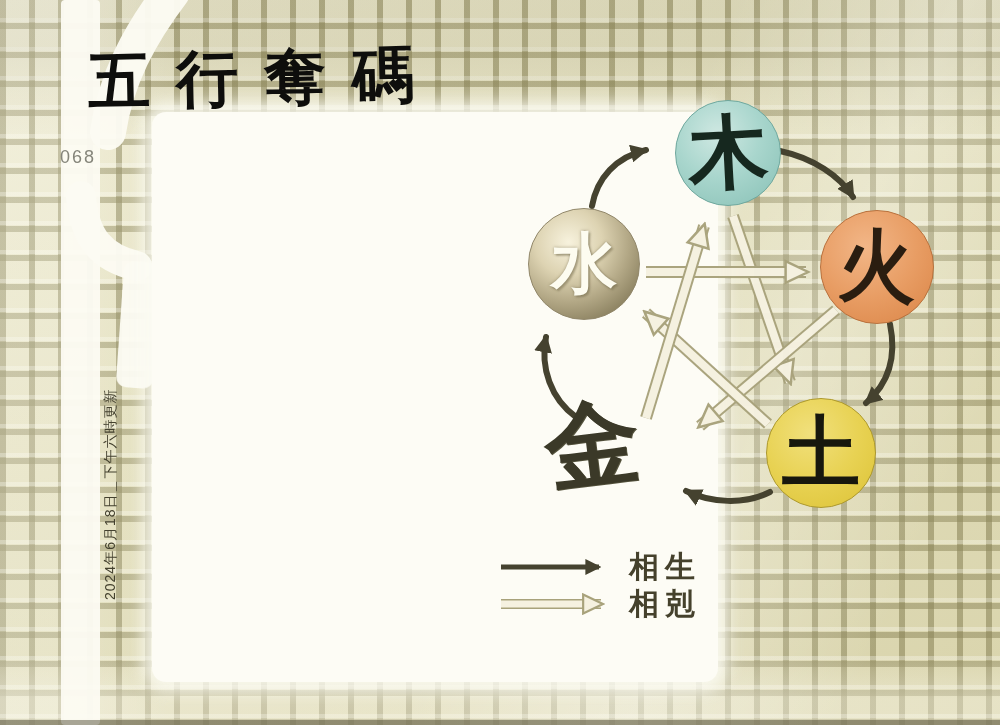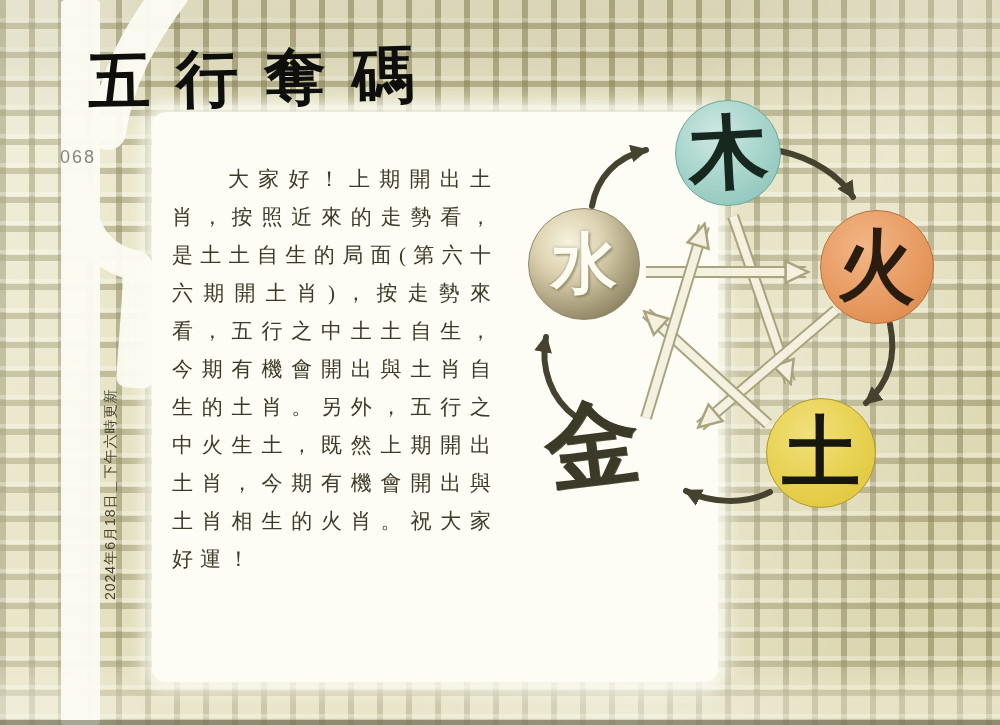--- a/index.html
+++ b/index.html
@@ -87,21 +87,20 @@
     </g>
   </svg>
 
   <div class="page-num">068</div>
 
   <h1 class="title">五行奪碼</h1>
 
   <div class="date-vertical">2024年6月18日＿下午六時更新</div>
 
   <div class="card"></div>
-  <div class="article">大家好！上期開出土肖，按照近來的走勢看，是土土自生的局面(第六十六期開土肖)，按走勢來看，五行之中土土自生，今期有機會開出與土肖自生的土肖。另外，五行之中火生土，既然上期開出土肖，今期有機會開出與土肖相生的火肖。祝大家好運！</div>
 
   <svg class="arrows" width="1000" height="725" viewBox="0 0 1000 725">
     <defs>
       <marker id="mSolid" viewBox="0 0 10 10" refX="8.5" refY="5" markerWidth="3" markerHeight="3" orient="auto">
         <path d="M0,0 L10,5 L0,10 Z" fill="#45422f"></path>
       </marker>
       <marker id="mOpen" viewBox="0 0 12 12" refX="10" refY="6" markerWidth="3.4" markerHeight="3.4" orient="auto">
         <path d="M1,1.2 L11,6 L1,10.8 Z" fill="#f5f1e0" stroke="#a8a27b" stroke-width="1.1"></path>
       </marker>
     </defs>
@@ -139,15 +138,40 @@
     <span class="el-char">火</span>
   </div>
   <div class="circle earth">
     <span class="el-char">土</span>
   </div>
   <div class="circle water">
     <span class="el-char">水</span>
   </div>
   <div class="metal">金</div>
 
+  <div class="legend">
+    <div class="legend-row">
+      <svg width="124" height="22">
+        <defs>
+          <marker id="mLegS" viewBox="0 0 10 10" refX="8.5" refY="5" markerWidth="3.2" markerHeight="3.2" orient="auto">
+            <path d="M0,0 L10,5 L0,10 Z" fill="#45422f"></path>
+          </marker>
+        </defs>
+        <line x1="4" y1="11" x2="102" y2="11" stroke="#45422f" stroke-width="5" marker-end="url(#mLegS)"></line>
+      </svg>
+      <span class="legend-label">相生</span>
+    </div>
+    <div class="legend-row">
+      <svg width="124" height="22">
+        <defs>
+          <marker id="mLegO" viewBox="0 0 12 12" refX="10" refY="6" markerWidth="3.4" markerHeight="3.4" orient="auto">
+            <path d="M1,1.2 L11,6 L1,10.8 Z" fill="#f5f1e0" stroke="#a8a27b" stroke-width="1.1"></path>
+          </marker>
+        </defs>
+        <line x1="4" y1="11" x2="104" y2="11" stroke="#a8a27b" stroke-width="10"></line>
+        <line x1="4" y1="11" x2="104" y2="11" stroke="#f5f1e0" stroke-width="7" marker-end="url(#mLegO)"></line>
+      </svg>
+      <span class="legend-label">相剋</span>
+    </div>
+  </div>
 
   <div class="bottom-edge"></div>
 </div>
 
 </body></html>

